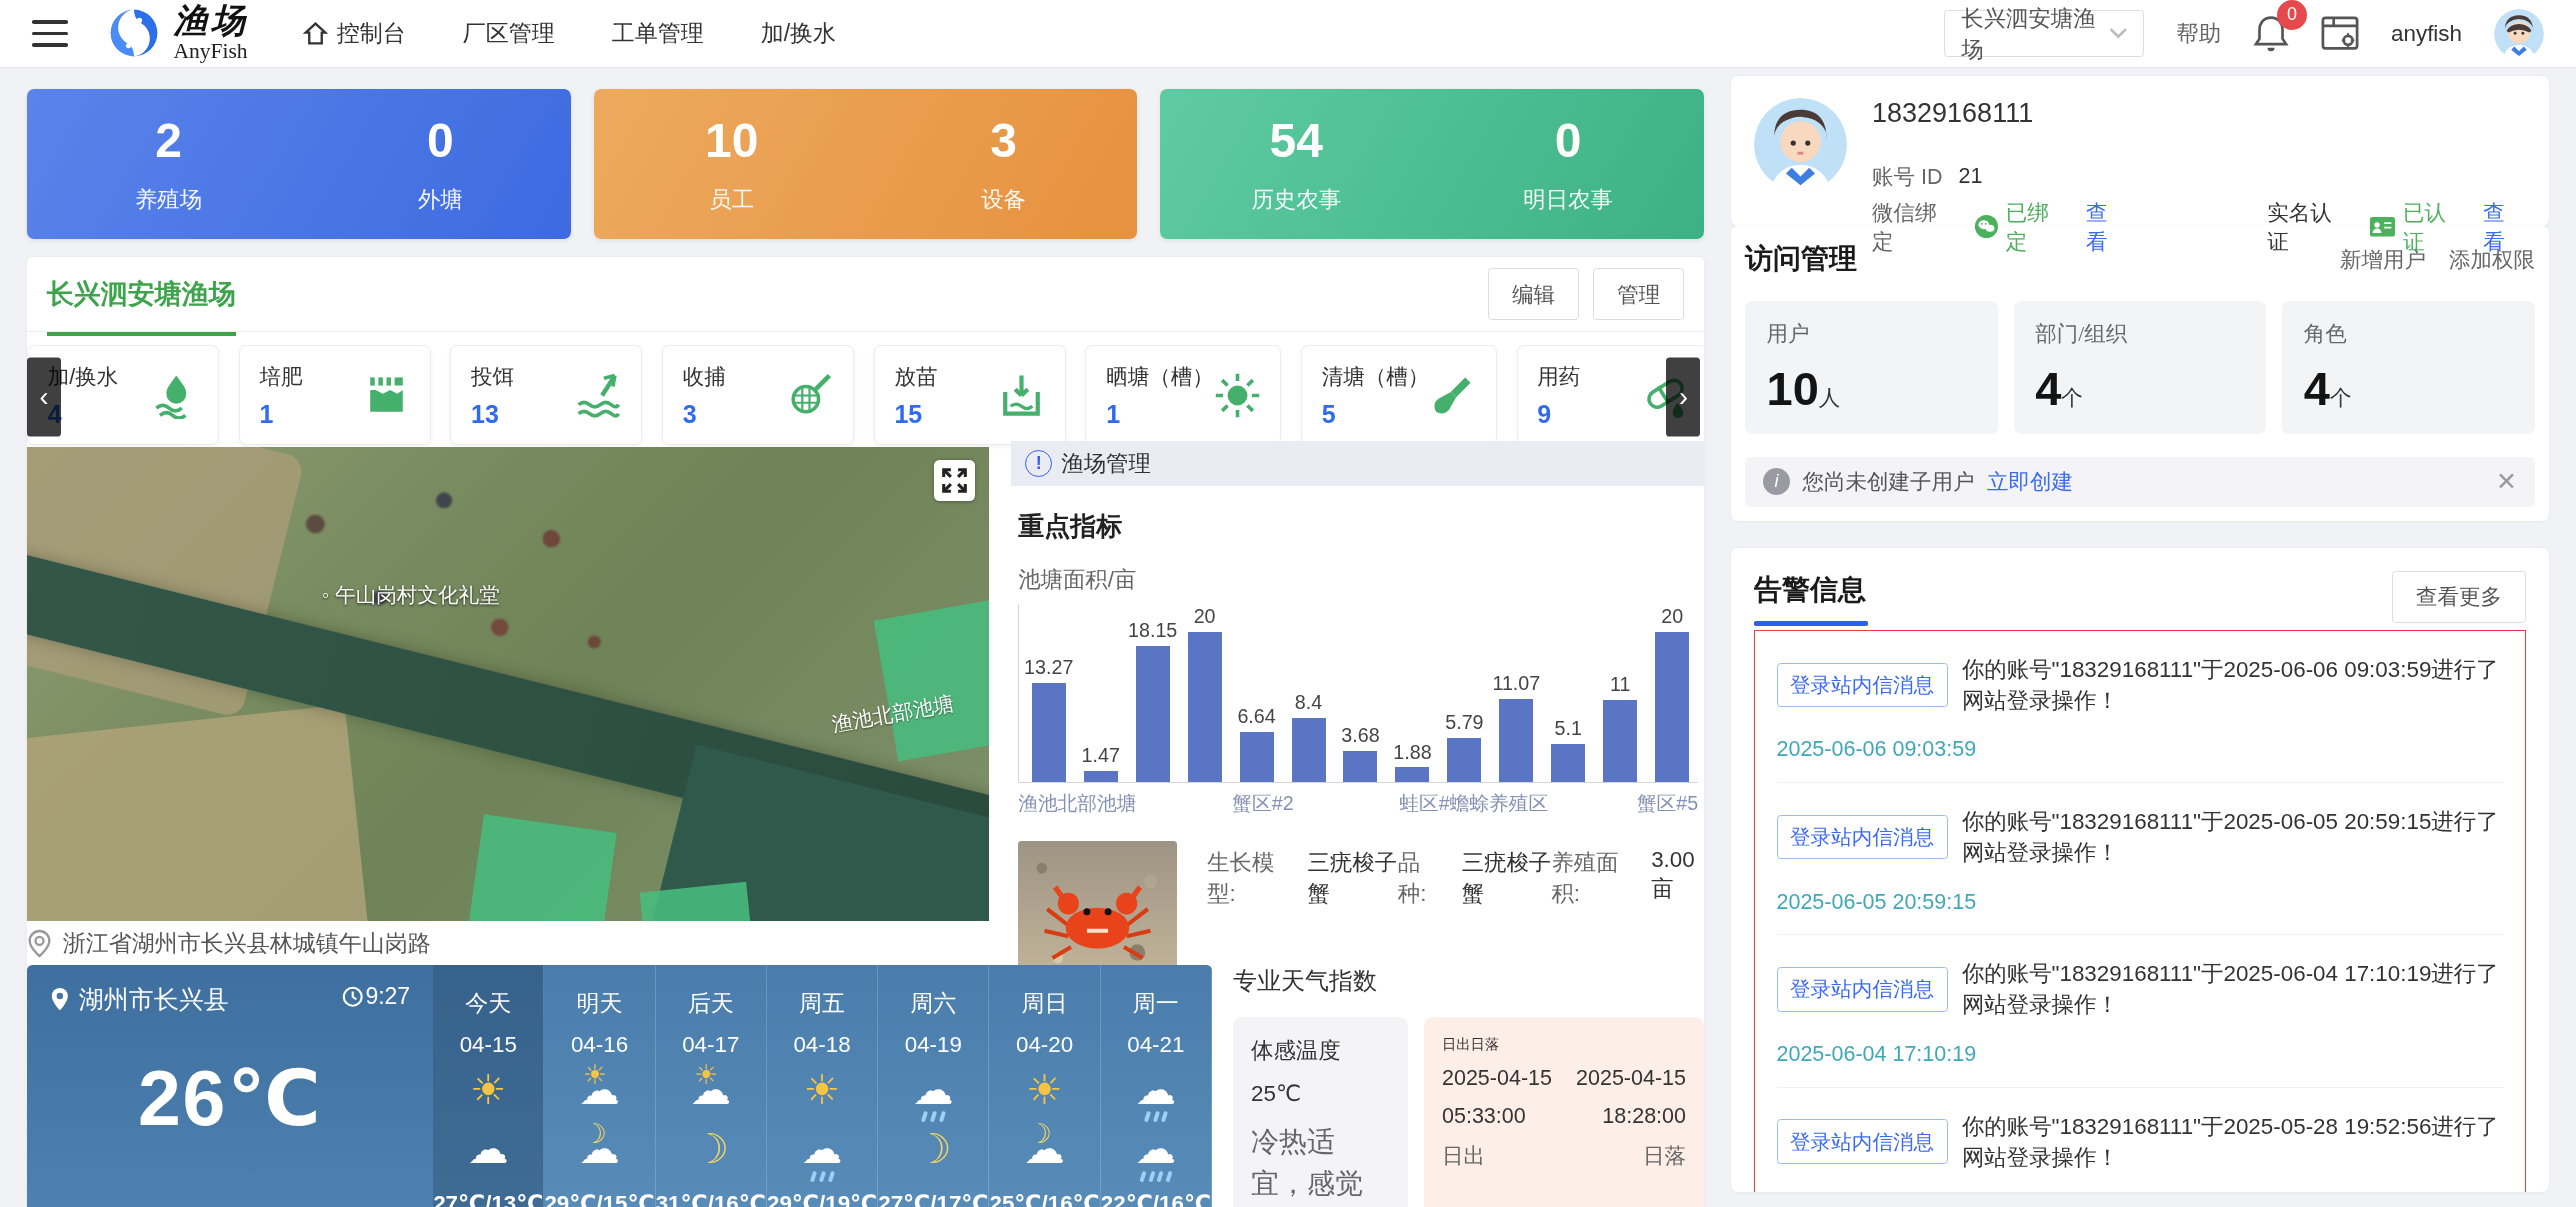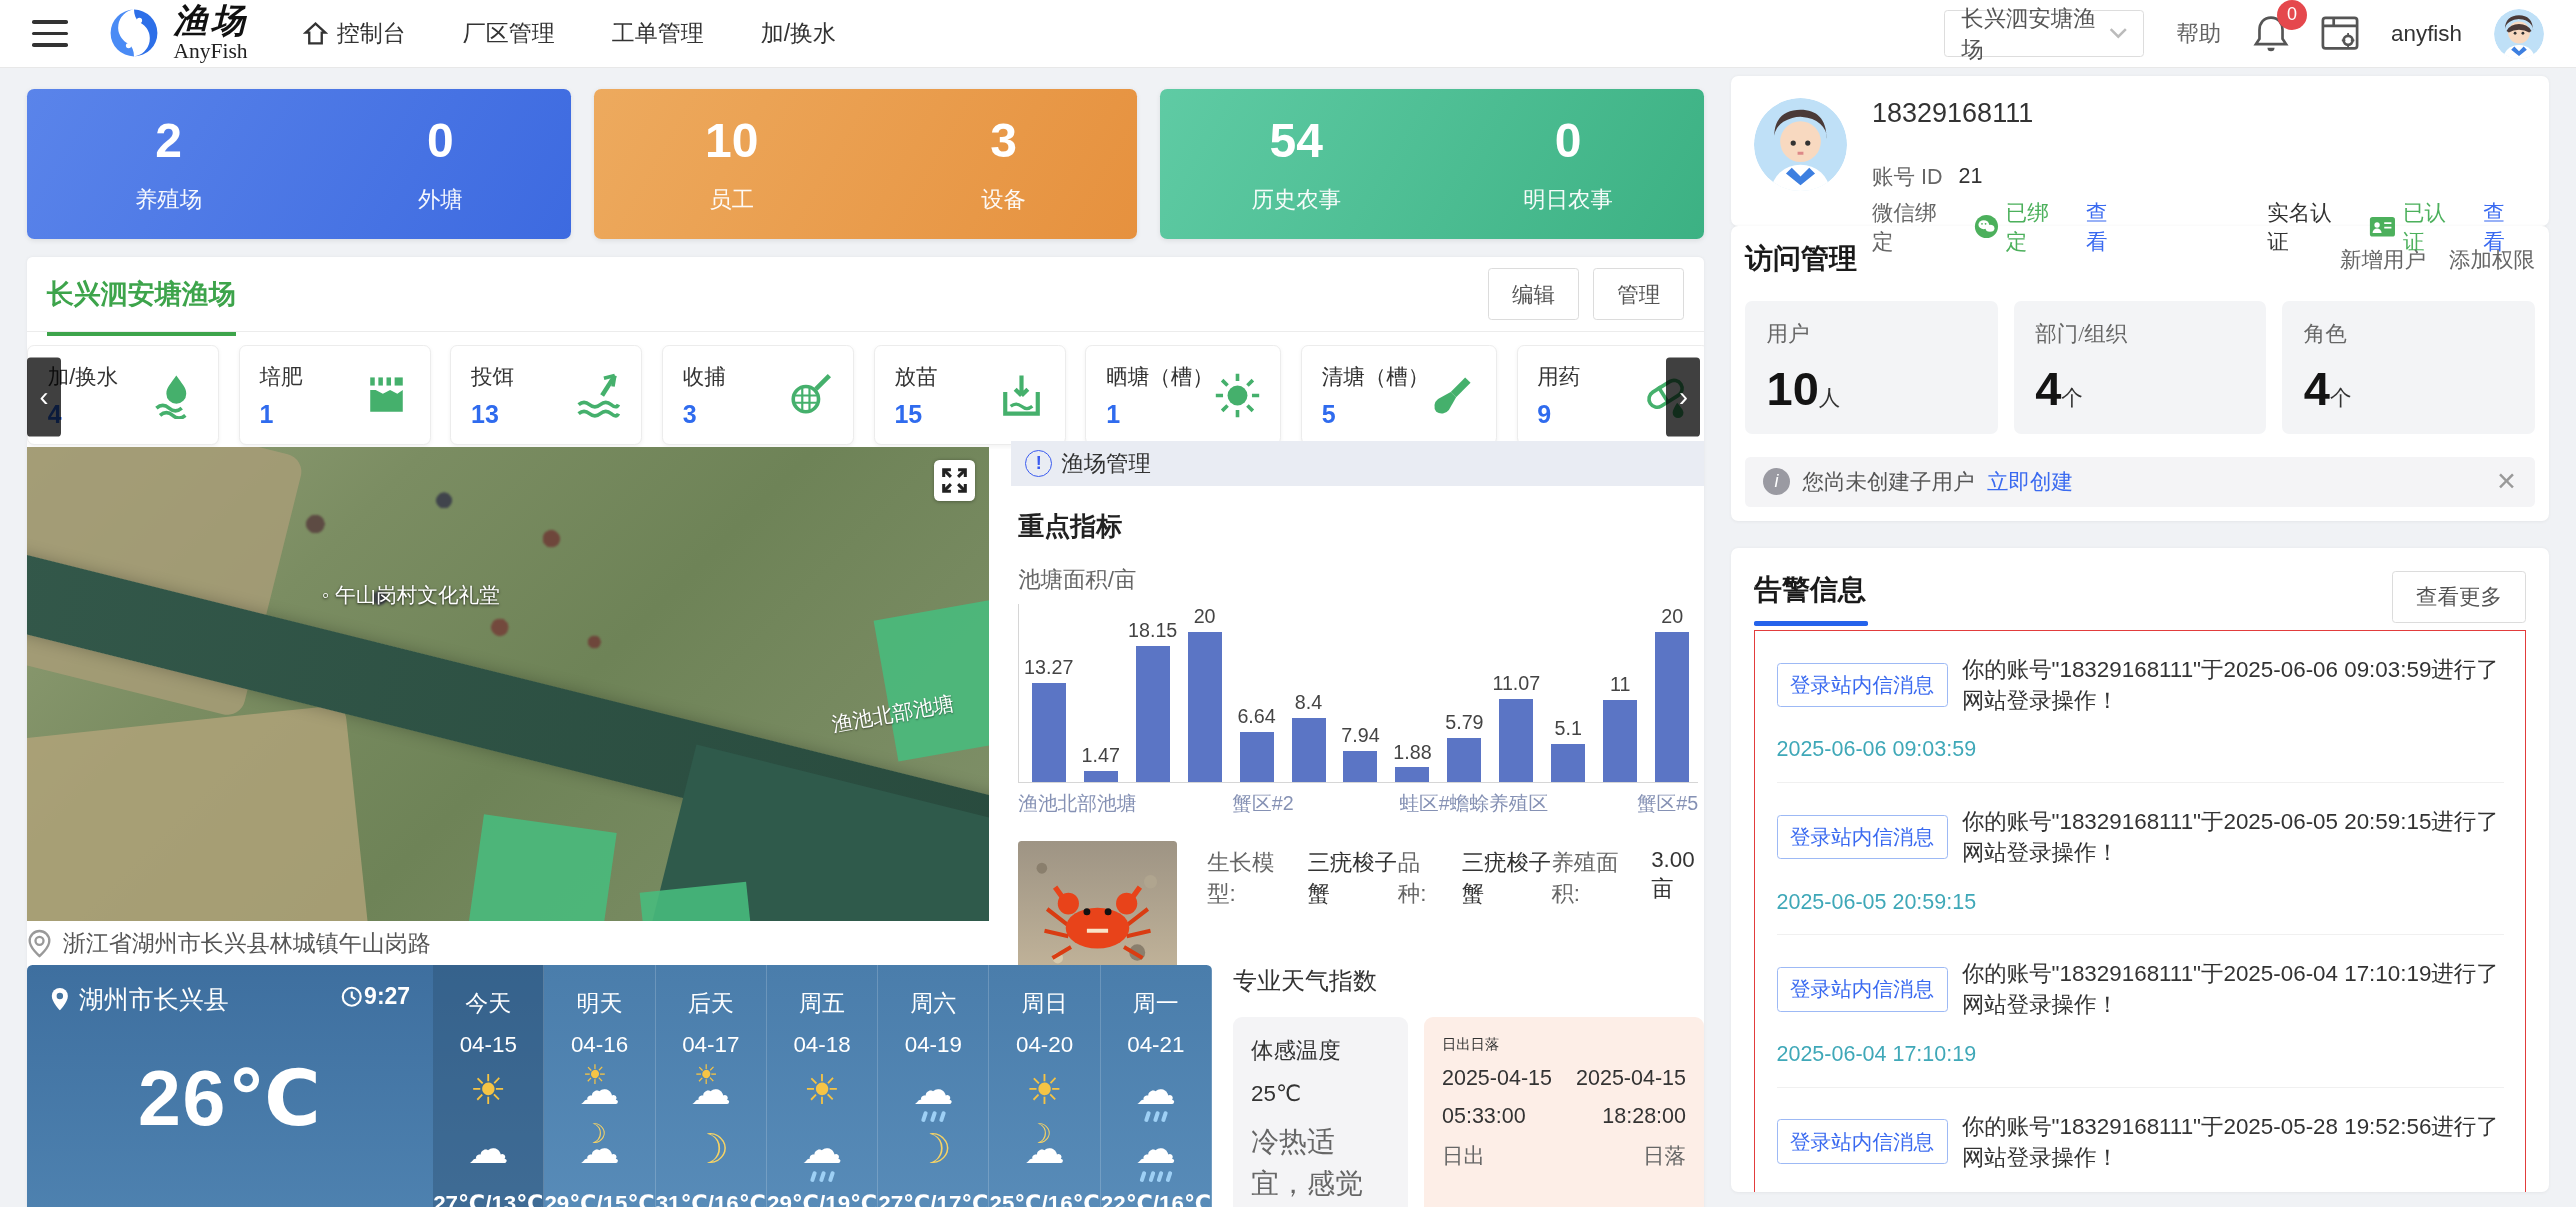--- a/index.html
+++ b/index.html
@@ -98,21 +98,21 @@
   .crab{width:159px;height:136px;border-radius:3.6px;overflow:hidden;flex:0 0 auto;}
   .ginfo{display:flex;flex-direction:row;justify-content:space-between;padding:5.4px 0;font-size:22.4px;}
   .ginfo .row{display:flex;gap:23px;}
   .ginfo .gl{color:#666;}
   .ginfo .gv{color:#333;}
   
   .weather{position:absolute;top:708px;left:0;width:1185px;height:376px;display:flex;border-radius:5.4px;overflow:hidden;}
   .w-left{width:411px;background:linear-gradient(180deg,#3e6f9f,#568bb8);color:#fff;padding:18px 23px;position:relative;}
   .w-loc-row{display:flex;align-items:flex-start;justify-content:space-between;}
   .w-loc{display:flex;align-items:center;gap:9px;font-size:25px;}
-  .w-time{display:flex;align-items:center;gap:2px;font-size:23px;font-weight:bold;}
+  .w-time{display:flex;align-items:center;gap:2px;font-size:23px;font-weight:normal;}
   .w-temp{font-size:77px;font-weight:bold;text-align:center;margin-top:38px;letter-spacing:1.8px;}
   .w-days{flex:1;display:flex;background:linear-gradient(180deg,#4a7dab,#5f93bf);}
   .w-day{flex:1;display:flex;flex-direction:column;align-items:center;padding:23px 0 16px;color:#fff;border-right:0.9px solid rgba(255,255,255,.18);}
   .w-day.today{background:rgba(17,48,84,.35);}
   .w-name{font-size:23px;}
   .w-date{font-size:22.4px;margin-top:12.5px;}
   .wic{height:52px;display:flex;align-items:center;justify-content:center;position:relative;margin-top:7.2px;}
   .g{font-size:41px;line-height:1;font-family:"DejaVu Sans",sans-serif;}
   .g.sun{color:#f6c445;} .g.cloud{color:#fff;} .g.moon{color:#f6d365;}
   .g.small.back{position:absolute;font-size:27px;left:3.6px;top:-3.6px;}
@@ -468,21 +468,21 @@
               </div>
               <div class="bar-col">
                 <div class="bar-val">6.64</div>
                 <div class="bar" style="height:50px;background:#5b75c5"></div>
               </div>
               <div class="bar-col">
                 <div class="bar-val">8.4</div>
                 <div class="bar" style="height:64px;background:#5b75c5"></div>
               </div>
               <div class="bar-col">
-                <div class="bar-val">7.94</div>
+                <div class="bar-val">3.68</div>
                 <div class="bar" style="height:31px;background:#5b75c5"></div>
               </div>
               <div class="bar-col">
                 <div class="bar-val">1.88</div>
                 <div class="bar" style="height:14.3px;background:#5b75c5"></div>
               </div>
               <div class="bar-col">
                 <div class="bar-val">5.79</div>
                 <div class="bar" style="height:44px;background:#5b75c5"></div>
               </div>

